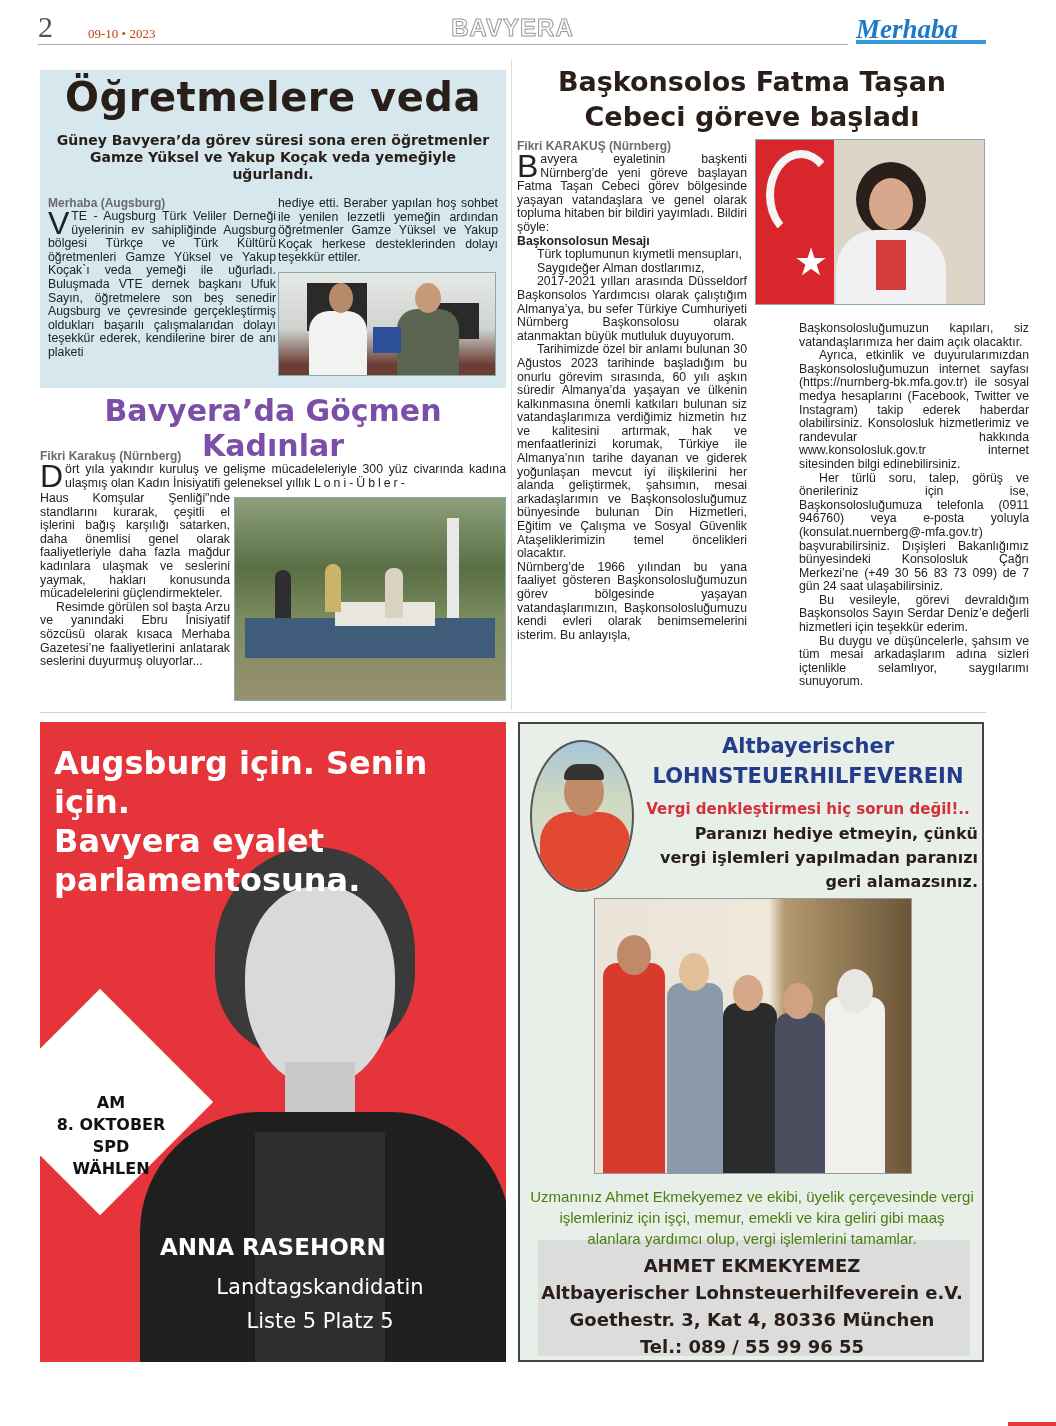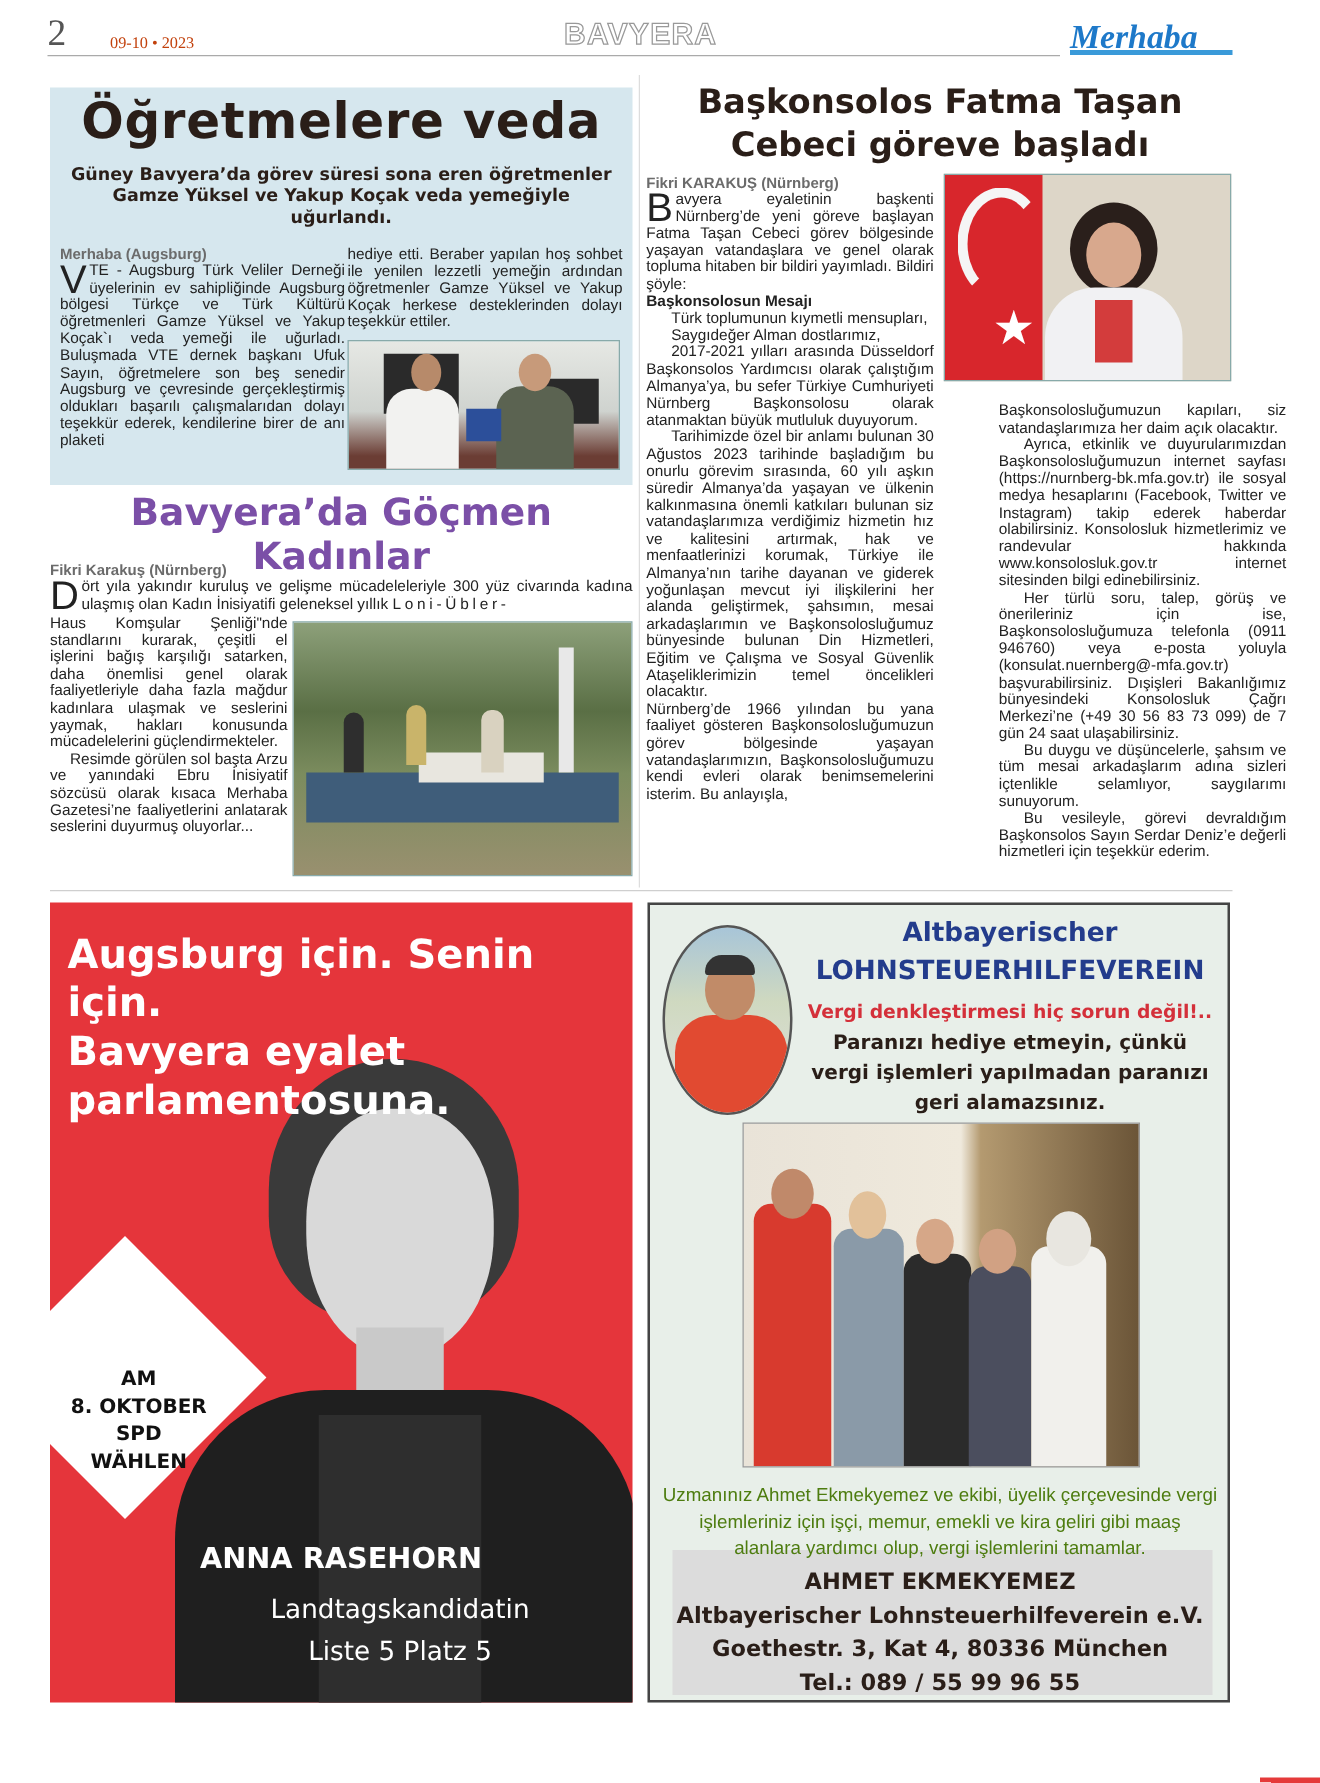--- a/index.html
+++ b/index.html
@@ -72,21 +72,21 @@
 
   
   .tax { position: absolute; left: 518px; top: 722px; width: 466px; height: 640px; background: #e8efe9; border: 2px solid #444; }
   .tax-oval { position: absolute; left: 10px; top: 16px; width: 104px; height: 152px; border-radius: 50%; border: 2px solid #555; overflow: hidden; background: linear-gradient(180deg, #a8c5d8 0%, #cfd9c0 40%, #e0e0e0 100%); }
   .tax-sweater { position: absolute; left: 8px; top: 70px; width: 90px; height: 80px; background: #e14a31; border-radius: 30px 30px 0 0; }
   .tax-head { position: absolute; left: 32px; top: 26px; width: 40px; height: 48px; background: #c18b68; border-radius: 50%; }
   .tax-hair { position: absolute; left: 32px; top: 22px; width: 40px; height: 16px; background: #333; border-radius: 20px 20px 4px 4px; }
   .tax-title1 { position: absolute; left: 118px; top: 10px; width: 340px; text-align: center; font-family: "DejaVu Sans", sans-serif; font-weight: bold; font-size: 21px; color: #233c8c; }
   .tax-title2 { position: absolute; left: 118px; top: 40px; width: 340px; text-align: center; font-family: "DejaVu Sans", sans-serif; font-weight: bold; font-size: 21px; color: #233c8c; }
   .tax-red { position: absolute; left: 118px; top: 76px; width: 340px; text-align: center; font-family: "DejaVu Sans", sans-serif; font-weight: bold; font-size: 15px; color: #d4303a; }
-  .tax-black { position: absolute; left: 118px; top: 98px; width: 340px; text-align: center; font-family: "DejaVu Sans", sans-serif; font-weight: bold; font-size: 16px; line-height: 24px; color: #2a1e18; }
+  .tax-black { position: absolute; left: 118px; top: 98px; width: 340px; text-align: right; font-family: "DejaVu Sans", sans-serif; font-weight: bold; font-size: 16px; line-height: 24px; color: #2a1e18; }
   .tax-photo { left: 74px; top: 174px; width: 318px; height: 276px; background: linear-gradient(90deg, #e9e3d8 0%, #efe9dc 55%, #b49a70 60%, #6b5538 100%); border: 1px solid #999; }
   .tp-person { position: absolute; bottom: 0; border-radius: 14px 14px 0 0; }
   .tp-head { position: absolute; border-radius: 50%; }
   .tax-desc { position: absolute; left: 6px; top: 462px; width: 452px; text-align: center; font-family: "Liberation Sans", sans-serif; font-size: 15px; line-height: 21px; color: #4d7c0f; }
   .tax-box { position: absolute; left: 18px; top: 516px; width: 432px; height: 116px; background: #dcdcdc; }
   .tax-org { position: absolute; left: 6px; top: 528px; width: 452px; text-align: center; font-family: "DejaVu Sans", sans-serif; font-weight: bold; font-size: 18px; line-height: 27px; color: #2a1e18; }
 
   .corner-red { position: absolute; left: 1008px; top: 1422px; width: 48px; height: 4px; background: #e53a3a; }
 </style>
 </head>
@@ -156,22 +156,22 @@
   </div>
   <div class="person-hair"></div>
   <div class="person-face"></div>
   <div class="person-jacket"></div>
   <div class="person-top"></div>
 </div>
 <div class="a3-col2 body-text">
   <div>Başkonsolosluğumuzun kapıları, siz vatandaşlarımıza her daim açık olacaktır.</div>
   <div style="text-indent:20px;">Ayrıca, etkinlik ve duyurularımızdan Başkonsolosluğumuzun internet sayfası (https://nurnberg-bk.mfa.gov.tr) ile sosyal medya hesaplarını (Facebook, Twitter ve Instagram) takip ederek haberdar olabilirsiniz. Konsolosluk hizmetlerimiz ve randevular hakkında www.konsolosluk.gov.tr internet sitesinden bilgi edinebilirsiniz.</div>
   <div style="text-indent:20px;">Her türlü soru, talep, görüş ve önerileriniz için ise, Başkonsolosluğumuza telefonla (0911 946760) veya e-posta yoluyla (konsulat.nuernberg@-mfa.gov.tr) başvurabilirsiniz. Dışişleri Bakanlığımız bünyesindeki Konsolosluk Çağrı Merkezi’ne (+49 30 56 83 73 099) de 7 gün 24 saat ulaşabilirsiniz.</div>
+  <div style="text-indent:20px;">Bu vesileyle, görevi devraldığım Başkonsolos Sayın Serdar Deniz’e değerli hizmetleri için teşekkür ederim.</div>
   <div style="text-indent:20px;">Bu duygu ve düşüncelerle, şahsım ve tüm mesai arkadaşlarım adına sizleri içtenlikle selamlıyor, saygılarımı sunuyorum.</div>
-  <div style="text-indent:20px;">Bu vesileyle, görevi devraldığım Başkonsolos Sayın Serdar Deniz’e değerli hizmetleri için teşekkür ederim.</div>
 </div>
 
 <div class="hrule"></div>
 
 <div class="spd">
   <div class="spd-head">
     <div>Augsburg için. Senin için.</div>
     <div>Bavyera eyalet</div>
     <div>parlamentosuna.</div>
   </div>

